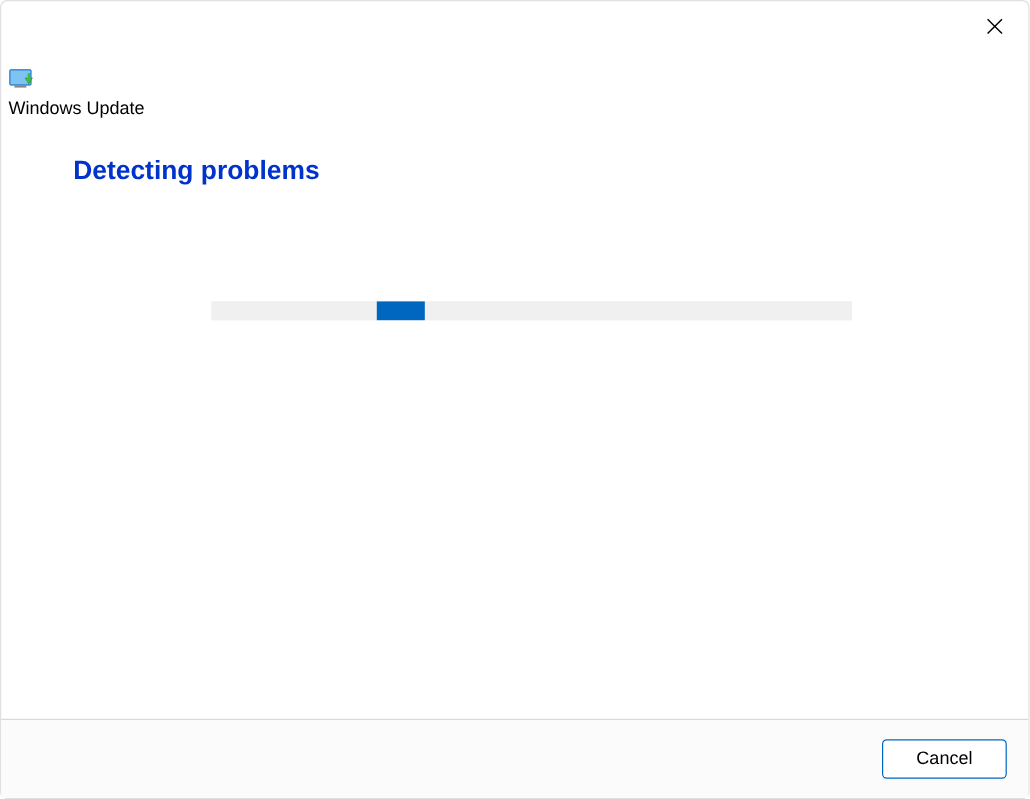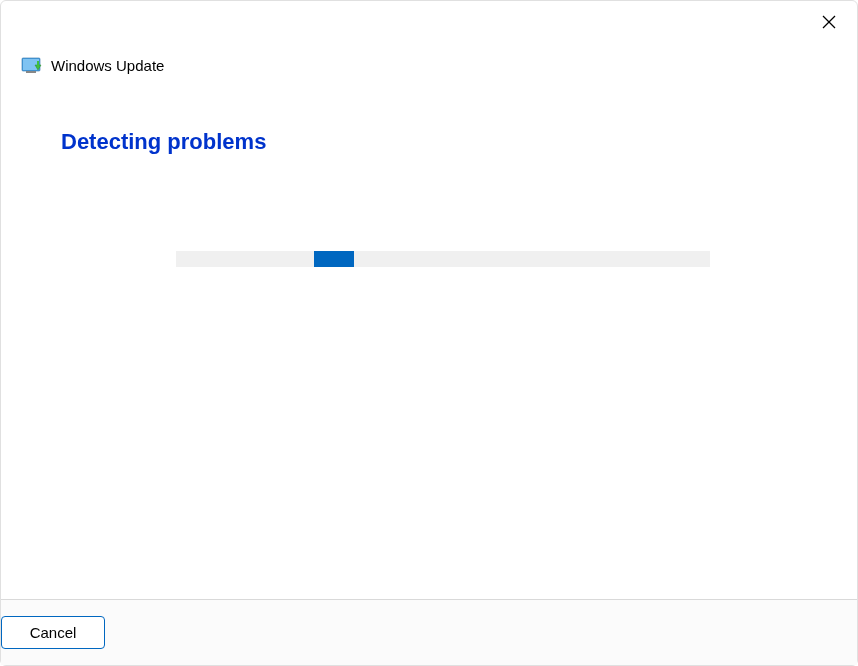--- a/index.html
+++ b/index.html
@@ -37,24 +37,25 @@
       font-size: 16px;
       color: #000;
     }
     .close-button svg {
       width: 14px;
       height: 14px;
     }
     .header {
       position: absolute;
       top: 56px;
-      left: 20px;
+      left: 6px;
       display: flex;
       align-items: flex-start;
       gap: 8px;
+      flex-direction: column;
     }
     .header-icon {
       width: 22px;
       height: 17px;
       display: inline-flex;
       align-items: center;
       justify-content: center;
     }
     .header-text {
       font-size: 15px;
@@ -89,21 +90,21 @@
     .footer {
       position: absolute;
       bottom: 0;
       left: 0;
       right: 0;
       height: 66px;
       border-top: 1px solid #d9d9d9;
       background: #fbfbfb;
       display: flex;
       align-items: center;
-      justify-content: flex-start;
+      justify-content: flex-end;
       padding-right: 18px;
     }
     .cancel-button {
       min-width: 104px;
       height: 33px;
       background: #ffffff;
       border: 1px solid #0067c0;
       border-radius: 4px;
       font-size: 15px;
       color: #000;

